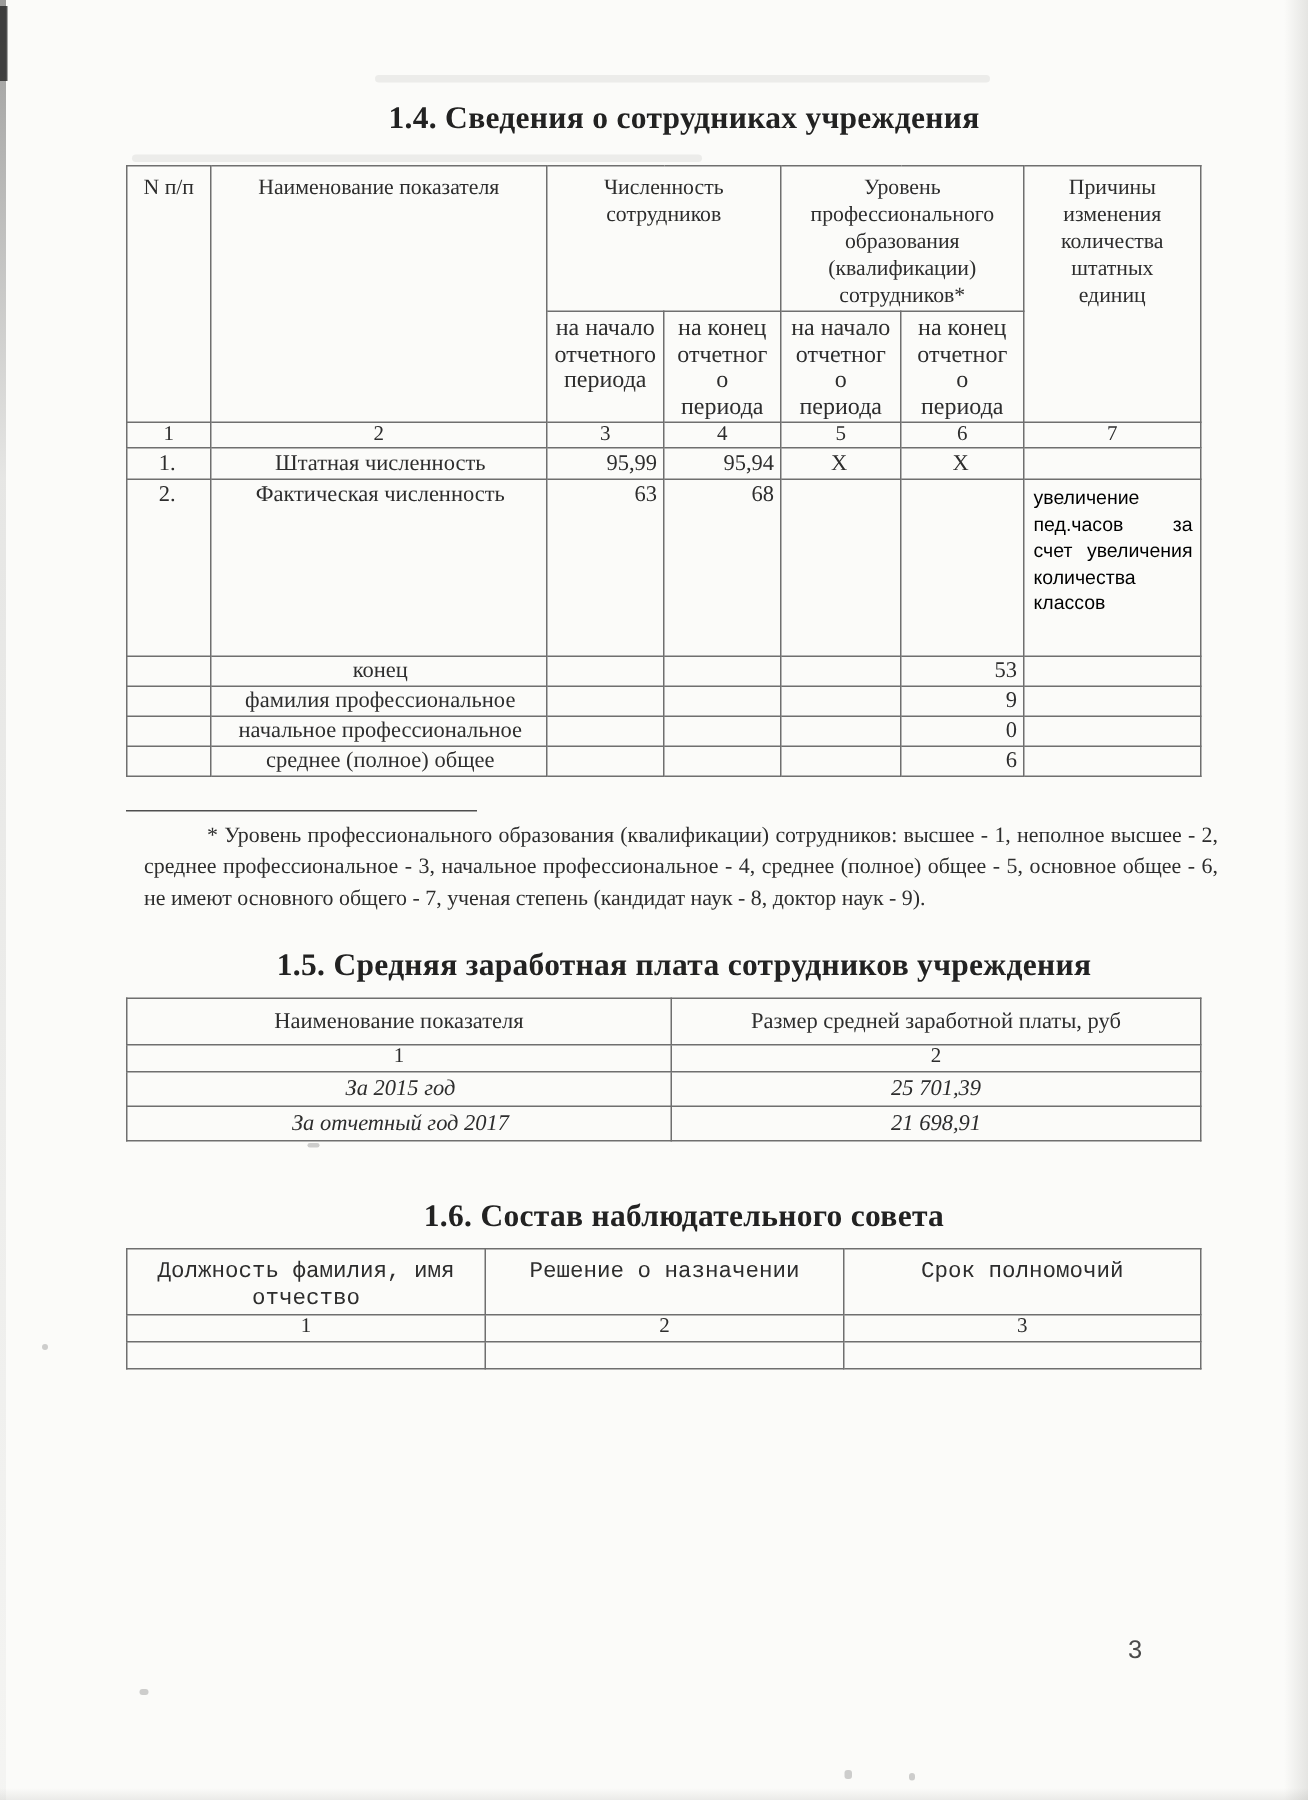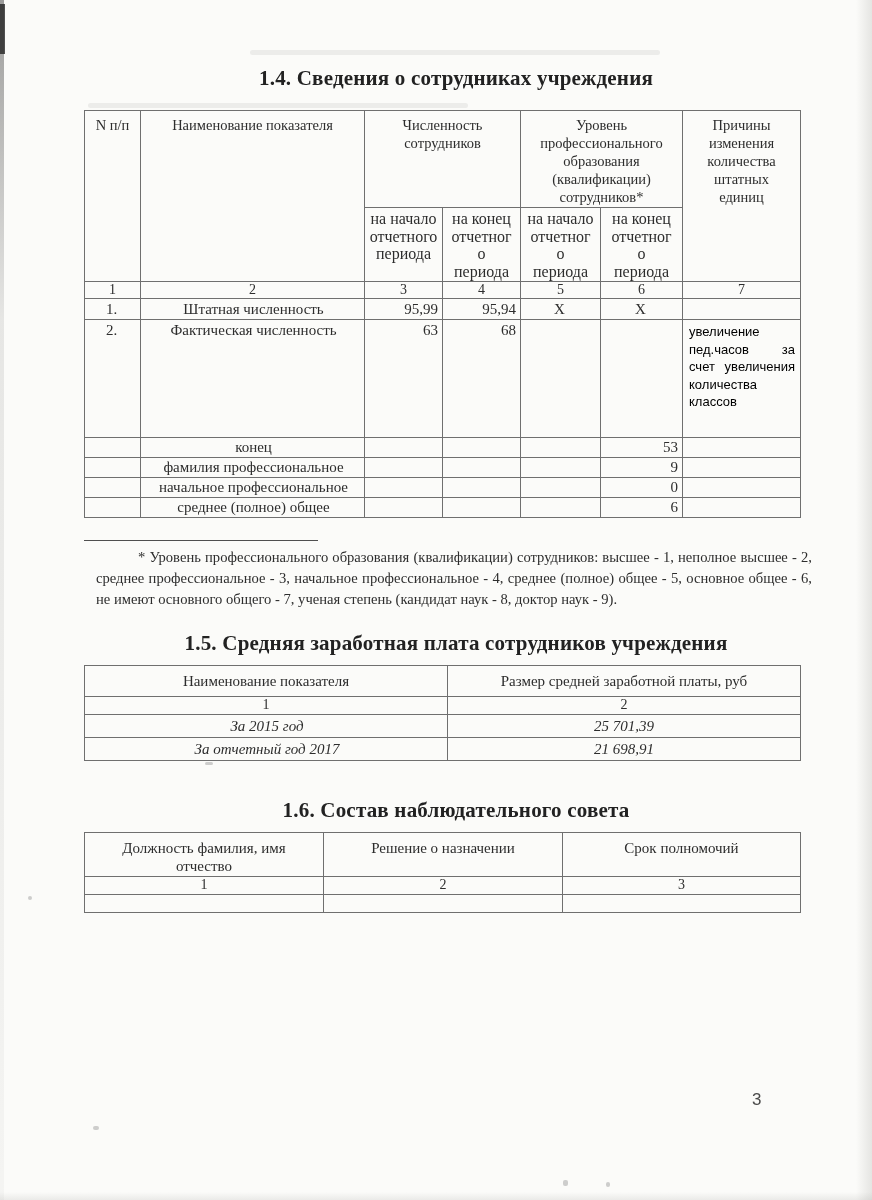--- a/index.html
+++ b/index.html
@@ -48,21 +48,21 @@
   }
   #table14 .r-small td{height:20px;}
   #table14 .r-tall td{height:118px;}
   #table14 .r-edu td{height:20px;line-height:17px;}
 
   #table15 th{padding:6px 4px;font-size:15px;}
   #table15 .numrow td{height:18px;}
   #table15 .data td{height:23px;line-height:19px;padding-top:2px;font-style:italic;}
   #table15 .val{text-align:center;}
 
-  #table16 th{padding-top:6px;height:40px;font-size:15px;}
+  #table16 th{padding-top:6px;height:40px;font-size:15px;font-family:Liberation Mono, monospace;}
   #table16 .numrow td{height:18px;}
   #table16 .empty td{height:18px;}
 
   
   .footnote-rule{position:absolute;left:84px;top:540px;width:234px;border-top:1.5px solid #4f4f4f;}
   .footnote{
     position:absolute;left:96px;top:547px;width:716px;
     font-size:14.6px;line-height:21px;text-align:justify;text-indent:42px;color:#2d2d2d;
   }
 

